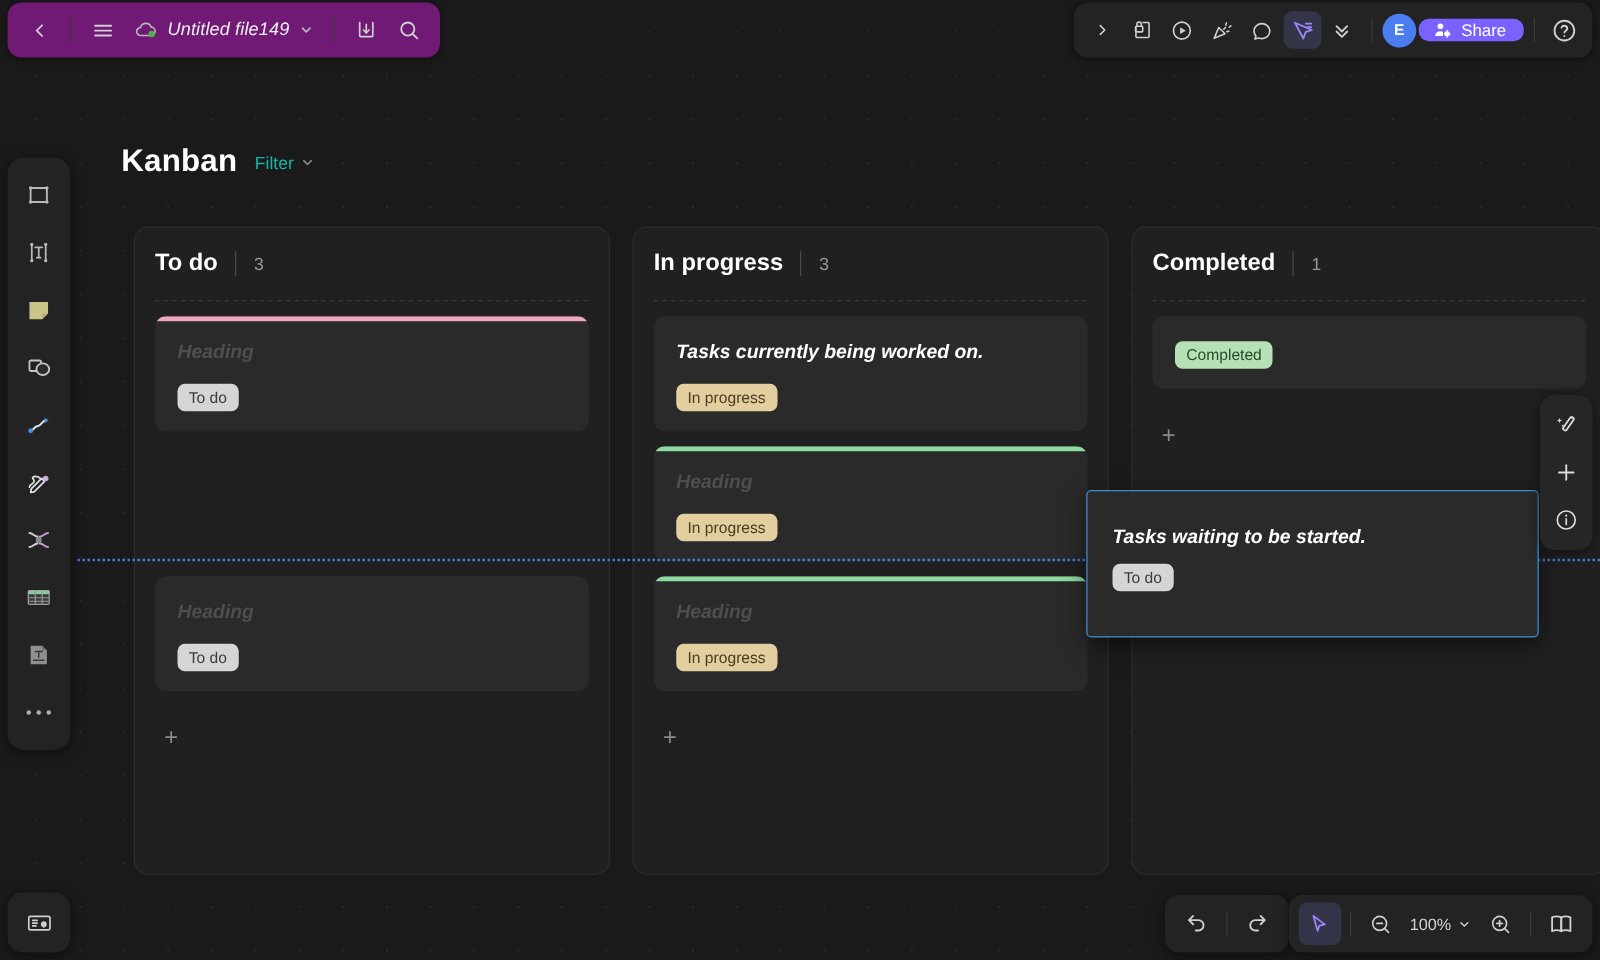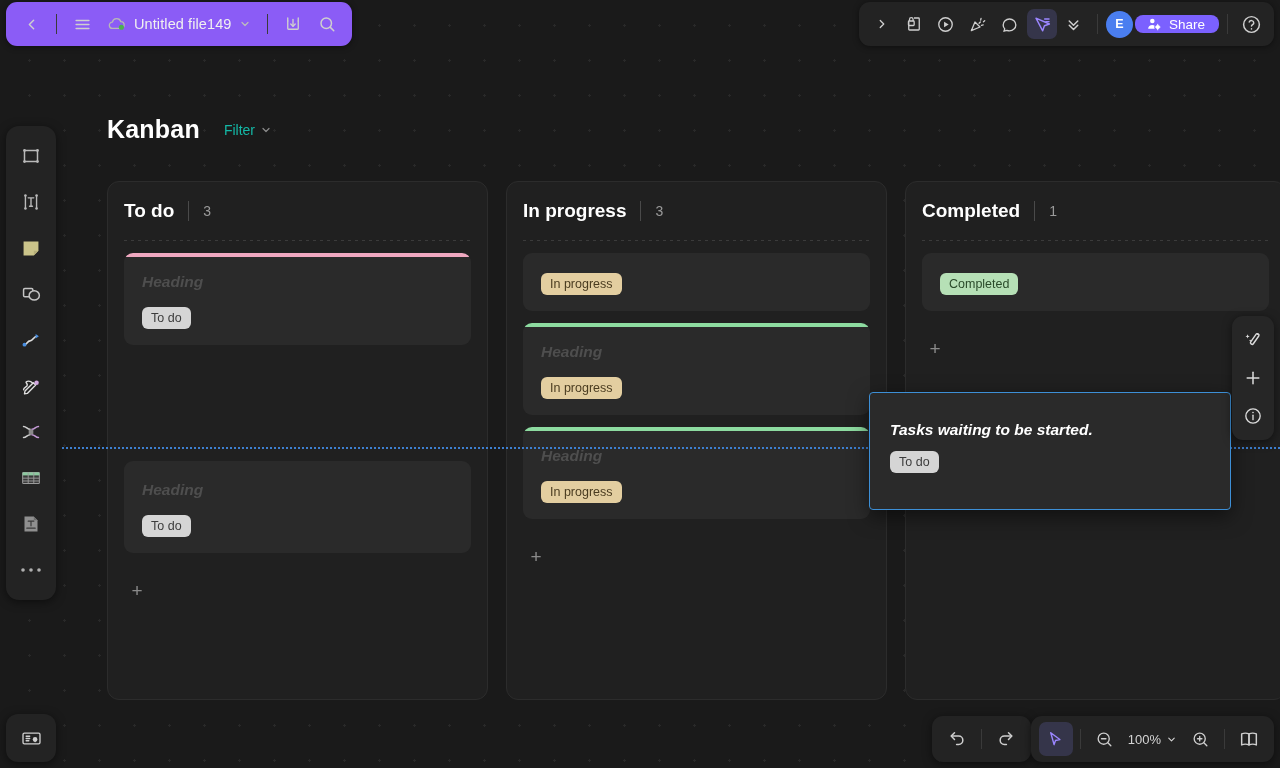--- a/index.html
+++ b/index.html
@@ -18,24 +18,25 @@
     background-color: #1a1a1a;
     background-image: radial-gradient(circle, #292929 1px, transparent 1.2px);
     background-size: 35px 35px;
     background-position: 12px 8px;
   }
 
   
   .topbar-left {
     position: absolute; left: 6px; top: 2px;
     height: 44px; display: flex; align-items: center;
-    background: #8b5cf6; border-radius: 11px;
+    background: #701a75; border-radius: 11px;
     padding: 0 10px; gap: 4px;
     box-shadow: 0 1px 6px rgba(0,0,0,.45);
     z-index: 40;
+    font-style: italic;
   }
   .topbar-right {
     position: absolute; right: 6px; top: 2px;
     height: 44px; display: flex; align-items: center;
     background: #232323; border-radius: 11px;
     padding: 0 8px; gap: 2px;
     box-shadow: 0 1px 6px rgba(0,0,0,.45);
     z-index: 40;
   }
   .tb-btn {
@@ -82,22 +83,22 @@
   .minimap-btn {
     position: absolute; left: 6px; bottom: 6px;
     width: 50px; height: 48px; border-radius: 12px;
     background: #232323; display: flex; align-items: center; justify-content: center;
     color: #cfcfcf; cursor: pointer; z-index: 35;
     box-shadow: 0 2px 10px rgba(0,0,0,.5);
   }
 
   
   .board-head {
-    position: absolute; left: 107px; top: 115px;
-    display: flex; align-items: center; gap: 24px; z-index: 10;
+    position: absolute; left: 97px; top: 115px;
+    display: flex; align-items: center; gap: 14px; z-index: 10;
   }
   .board-title { font-size: 25px; font-weight: bold; color: #fff; letter-spacing: .2px; }
   .group-pill {
     display: flex; align-items: center; gap: 8px;
     background: #c9c9c9; color: #3a3a3a;
     height: 33px; padding: 0 12px; border-radius: 9px;
     font-size: 14px; cursor: pointer; white-space: nowrap;
   }
   .filter-btn {
     display: flex; align-items: center; gap: 5px;
@@ -455,21 +456,21 @@
         </div>
       </div>
       <div class="col">
         <div class="col-head">
           <div class="col-title">In progress</div>
           <div class="col-divider"></div>
           <div class="col-count">3</div>
         </div>
         <div class="col-dotline"></div>
         <div class="col-body">
-          <div class="card"><span class="tag tag-prog">In progress</span></div>
+          <div class="card"><div class="card-title">Tasks currently being worked on.</div><span class="tag tag-prog">In progress</span></div>
           <div class="card accent accent-green"><div class="card-title placeholder">Heading</div><span class="tag tag-prog">In progress</span></div>
           <div class="card accent accent-green"><div class="card-title placeholder">Heading</div><span class="tag tag-prog">In progress</span></div>
           <button class="add-btn">+</button>
         </div>
       </div>
       <div class="col">
         <div class="col-head">
           <div class="col-title">Completed</div>
           <div class="col-divider"></div>
           <div class="col-count">1</div>

